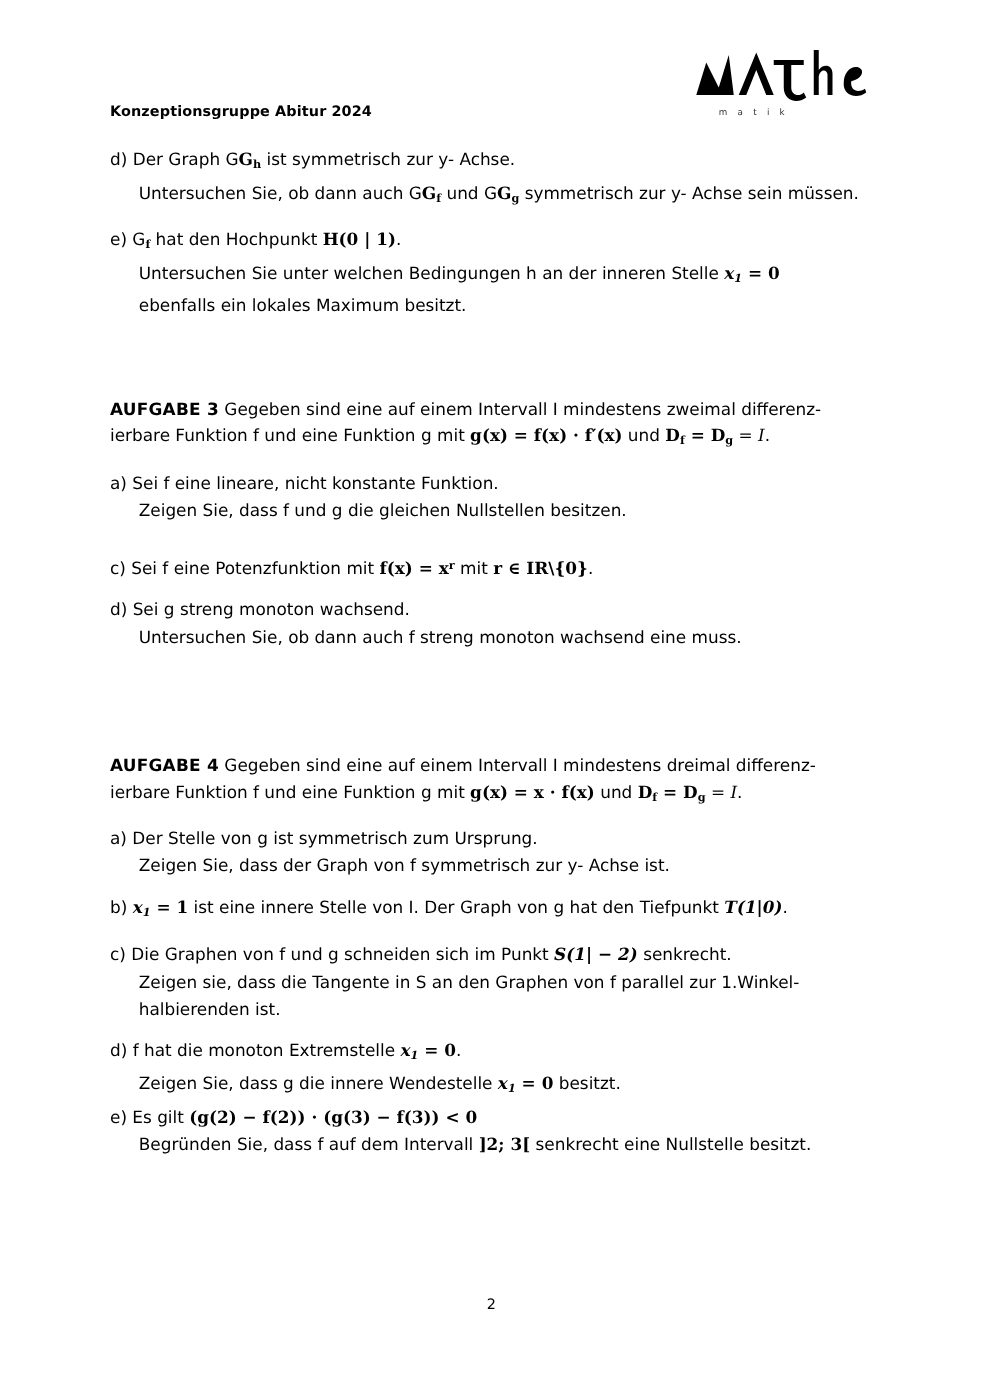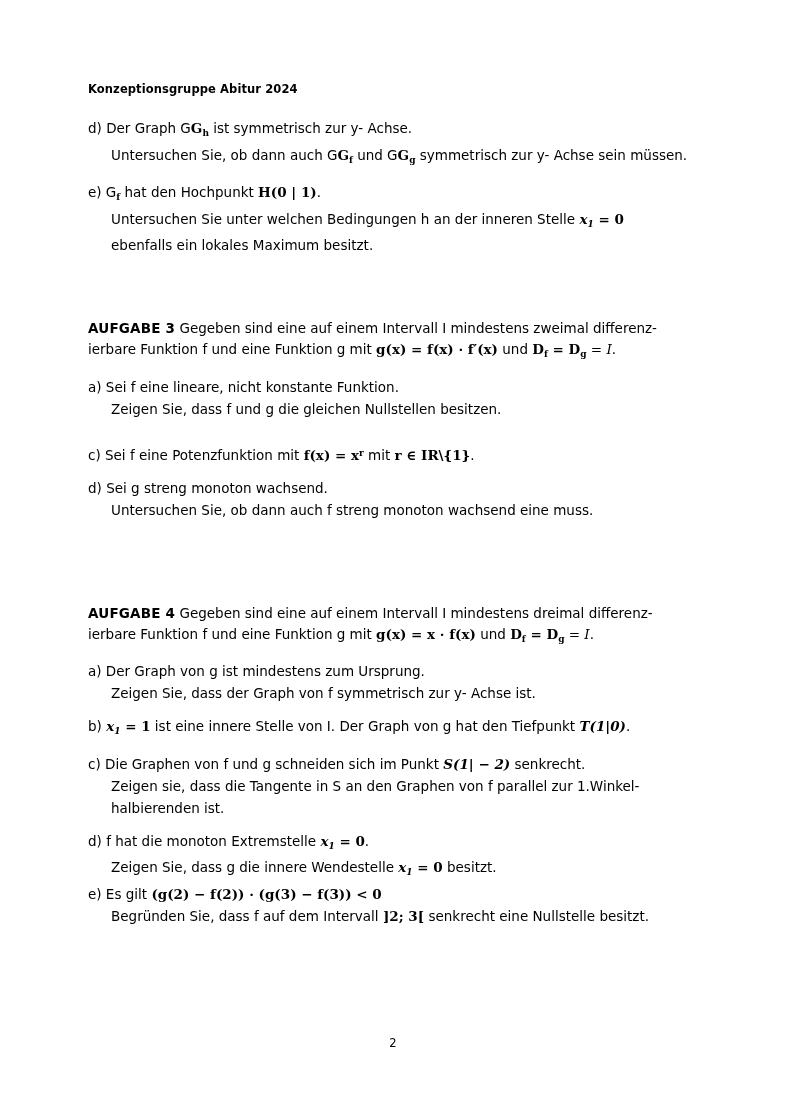--- a/index.html
+++ b/index.html
@@ -122,20 +122,35 @@
   }
 </style>
 </head>
 <body>
 
 <div class="page">
 
   <div class="header-row">
     <div class="org-line">Konzeptionsgruppe Abitur 2024</div>
 
+    <div class="logo">
+      <svg width="145" height="70" viewBox="0 0 145 70">
+
+        <path d="M4 46 L12 20 L22 40 L30 14 L34 46 Z" fill="#000"></path>
+
+        <path d="M38 46 L52 12 L66 46 L60 46 L52 26 L44 46 Z" fill="#000"></path>
+
+        <path d="M66 18 L90 18 L90 22 L80 22 L80 40 C80 46 86 48 90 44 L92 48 C84 54 74 50 74 40 L74 22 L66 22 Z" fill="#000"></path>
+
+        <path d="M98 10 L102 10 L102 26 C105 21 113 21 113 29 L113 46 L109 46 L109 30 C109 25 103 25 102 31 L102 46 L98 46 Z" fill="#000"></path>
+
+        <path d="M122 36 C122 28 128 22 134 24 C139 26 137 33 128 35 C127 42 133 45 139 41 L140 44 C132 50 121 46 122 36 Z" fill="#000"></path>
+      </svg>
+      <div class="logo-sub">m a t i k</div>
+    </div>
   </div>
 
   <div class="content">
 
     <div class="block">
       <p class="line">
         <span>d) Der Graph G</span><span class="m">G<sub>h</sub></span><span> ist symmetrisch zur y- Achse.</span>
       </p>
       <p class="line indent">
         <span>Untersuchen Sie, ob dann auch G</span><span class="m">G<sub>f</sub></span><span> und G</span><span class="m">G<sub>g</sub></span><span> symmetrisch zur y- Achse sein müssen.</span>
@@ -168,21 +183,21 @@
 
       <p class="line">a) Sei f eine lineare, nicht konstante Funktion.</p>
       <p class="line indent">Zeigen Sie, dass f und g die gleichen Nullstellen besitzen.</p>
 
       <div class="gap-sm"></div>
 
 
       <div class="gap-sm"></div>
 
       <p class="line">
-        <span>c) Sei f eine Potenzfunktion mit </span><span class="m"><span>f(x) = x</span><sup>r</sup></span><span> mit </span><span class="m">r ∈ IR\{1}</span><span>.</span>
+        <span>c) Sei f eine Potenzfunktion mit </span><span class="m"><span>f(x) = x</span><sup>r</sup></span><span> mit </span><span class="m">r ∈ IR\{0}</span><span>.</span>
       </p>
 
       <div class="gap-sm"></div>
 
       <p class="line">d) Sei g streng monoton wachsend.</p>
       <p class="line indent">Untersuchen Sie, ob dann auch f streng monoton wachsend eine muss.</p>
     </div>
 
     <div class="gap-xl"></div>
     <div class="gap-md"></div>
@@ -190,21 +205,21 @@
     <div class="block">
       <p class="line task-para">
         <span class="task-head">AUFGABE 4</span><span> Gegeben sind eine auf einem Intervall I mindestens dreimal differenz-</span>
       </p>
       <p class="line task-para">
         <span>ierbare Funktion f und eine Funktion g mit </span><span class="m">g(x) = x · f(x)</span><span> und </span><span class="m"><span>D</span><sub>f</sub><span> = D</span><sub>g</sub></span><span class="mi"> = I</span><span>.</span>
       </p>
 
       <div class="gap-sm"></div>
 
-      <p class="line">a) Der Graph von g ist mindestens zum Ursprung.</p>
+      <p class="line">a) Der Stelle von g ist symmetrisch zum Ursprung.</p>
       <p class="line indent">Zeigen Sie, dass der Graph von f symmetrisch zur y- Achse ist.</p>
 
       <div class="gap-sm"></div>
 
       <p class="line">
         <span>b) </span><span class="mib"><span>x</span><sub>1</sub></span><span class="m"> = 1</span><span> ist eine innere Stelle von I. Der Graph von g hat den Tiefpunkt  </span><span class="mib">T(1|0)</span><span>.</span>
       </p>
 
       <div class="gap-sm"></div>
 

